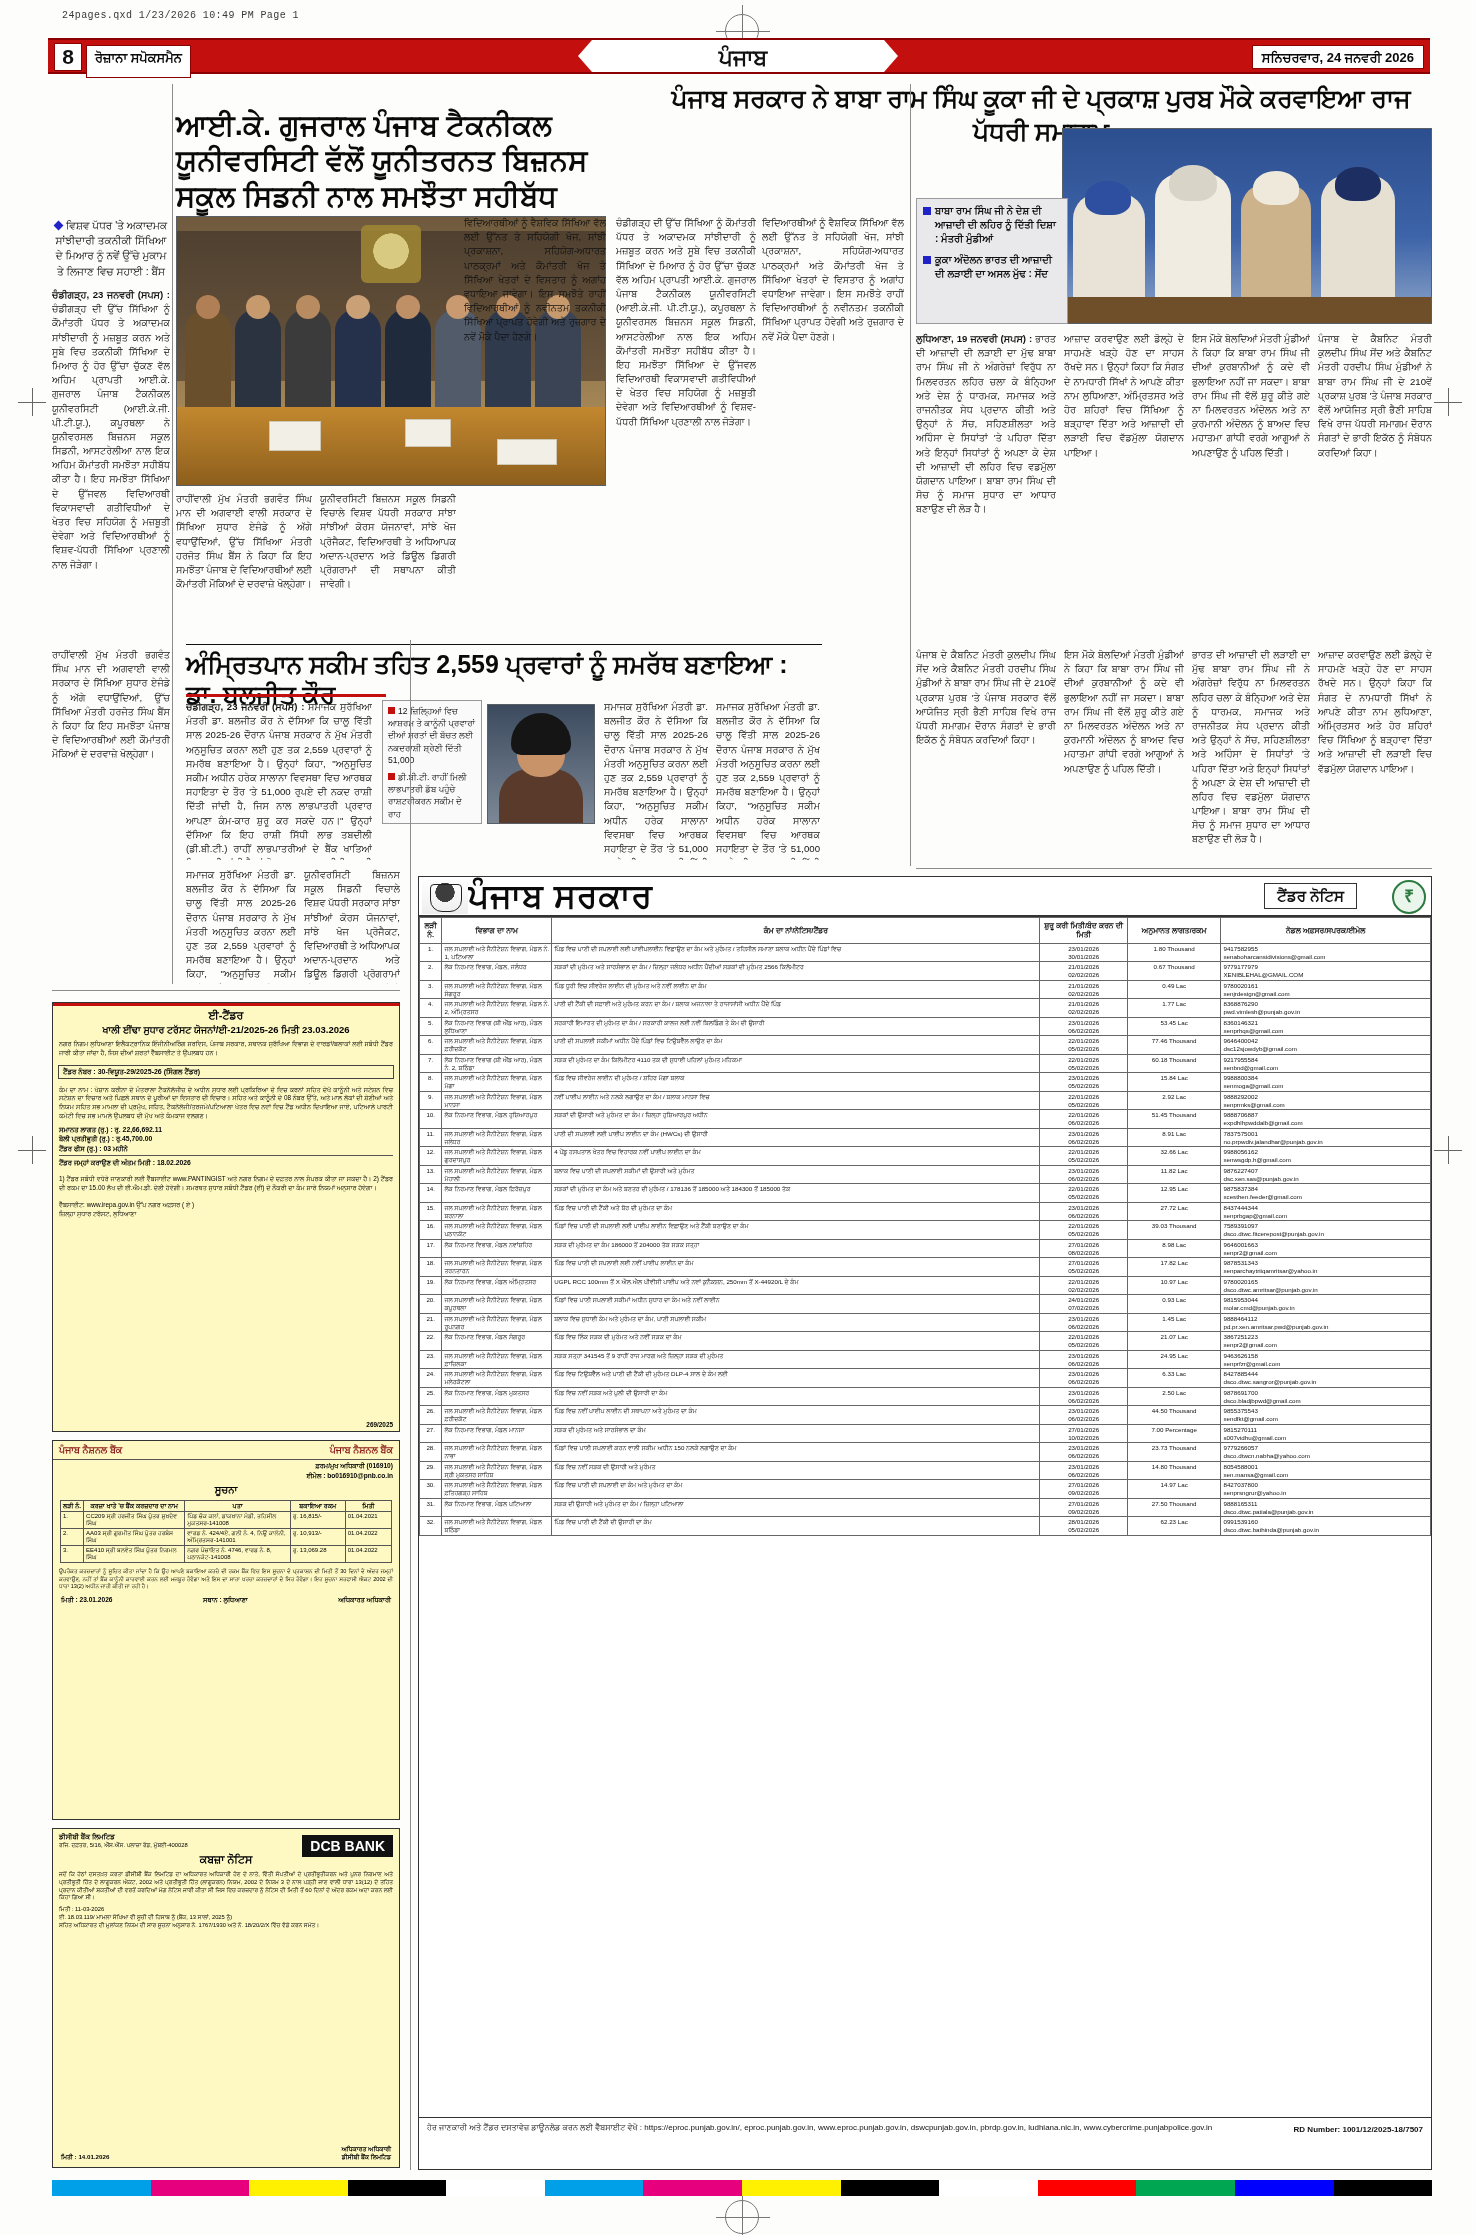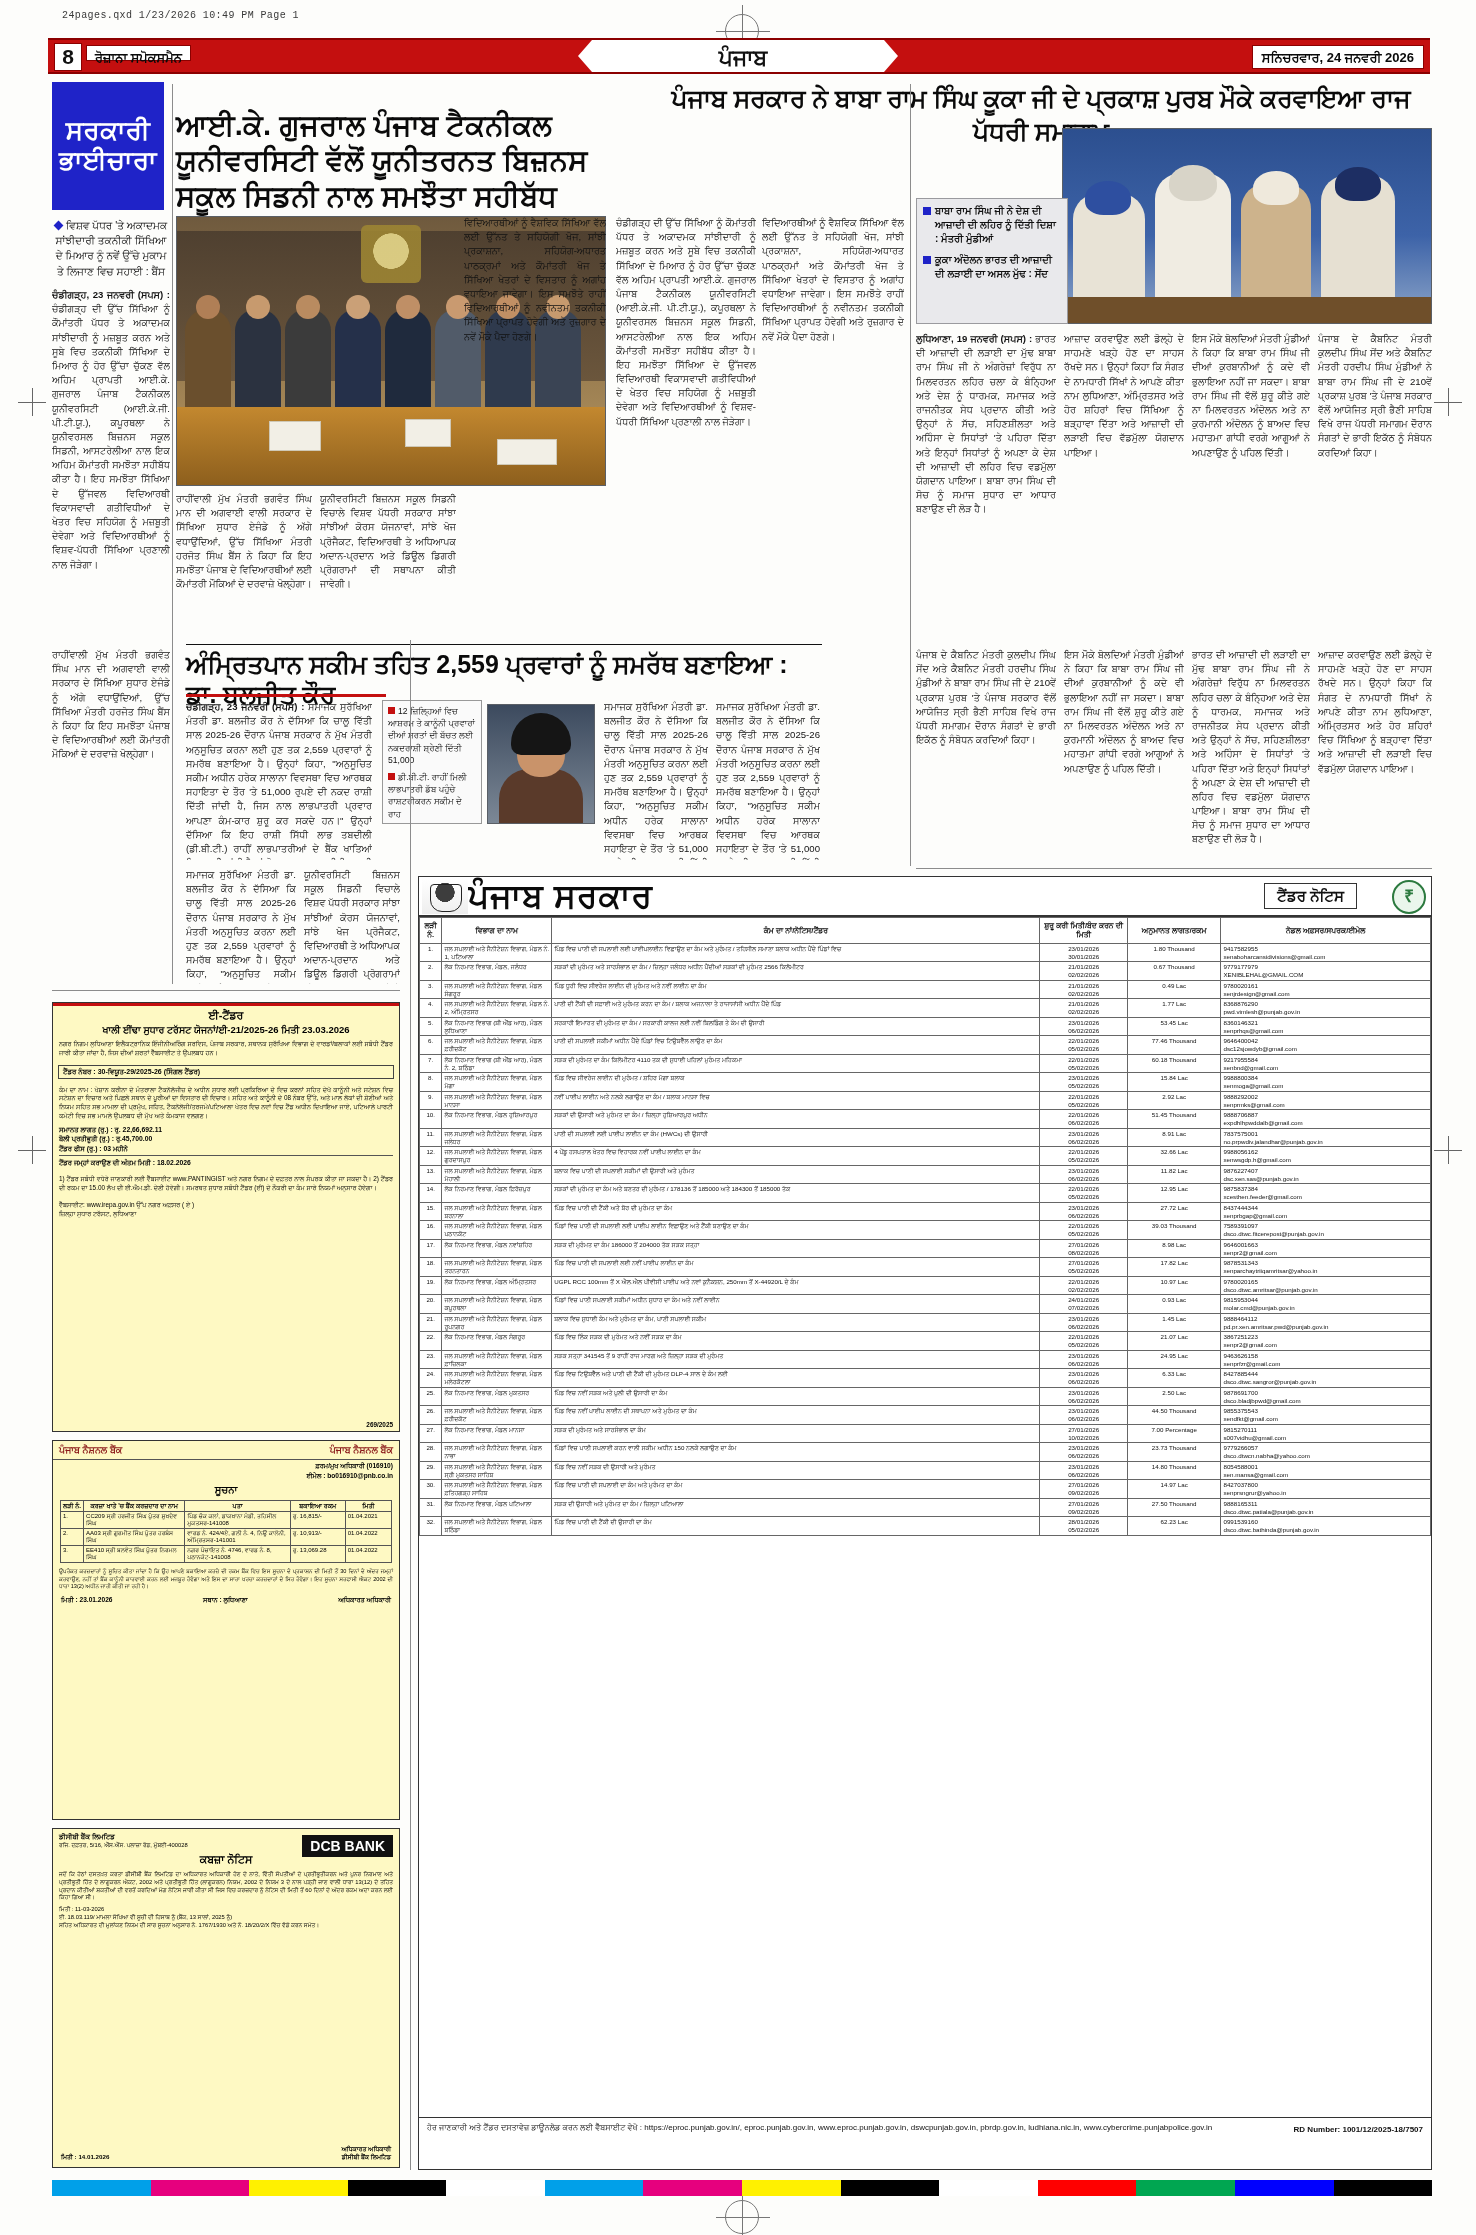--- a/index.html
+++ b/index.html
@@ -45,21 +45,21 @@
     background:#ffffff;
     left:530px;
     clip-path: polygon(14px 0, 306px 0, 320px 50%, 306px 100%, 14px 100%, 0 50%);
   }
   .mast-page-badge{
     position:absolute; left:6px; top:3px; width:28px; height:28px;
     background:#ffffff; border:1px solid #8b0000;
     color:#111; font-weight:bold; font-size:21px; line-height:26px; text-align:center;
   }
   .mast-brand{
-    position:absolute; left:38px; top:5px; height:16px;
+    position:absolute; left:38px; top:5px; height:33px;
     background:#fff; border:1px solid #8b0000; padding:1px 8px;
     color:#0a0a0a; font-size:13px; font-weight:bold; line-height:21px;
     white-space:nowrap;
   }
   .mast-center{
     position:absolute; left:600px; top:4px; width:190px; text-align:center;
     color:#111; font-size:22px; font-weight:bold; line-height:28px;
   }
   .mast-date{
     position:absolute; right:6px; top:5px; height:24px;
@@ -282,24 +282,20 @@
   <div class="slug">24pages.qxd   1/23/2026   10:49 PM   Page 1</div>
 
   <div class="masthead">
     <div class="mast-notch"></div>
     <div class="mast-page-badge">8</div>
     <div class="mast-brand">ਰੋਜ਼ਾਨਾ ਸਪੋਕਸਮੈਨ</div>
     <div class="mast-center">ਪੰਜਾਬ</div>
     <div class="mast-date">ਸਨਿਚਰਵਾਰ, 24 ਜਨਵਰੀ 2026</div>
   </div>
 
-  <div class="flag">
-    <span>ਸਰਕਾਰੀ</span>
-    <span>ਭਾਈਚਾਰਾ</span>
-  </div>
 
   <div class="lead-head">ਆਈ.ਕੇ. ਗੁਜਰਾਲ ਪੰਜਾਬ ਟੈਕਨੀਕਲ ਯੂਨੀਵਰਸਿਟੀ ਵੱਲੋਂ ਯੂਨੀਤਰਨਤ ਬਿਜ਼ਨਸ ਸਕੂਲ ਸਿਡਨੀ ਨਾਲ ਸਮਝੌਤਾ ਸਹੀਬੱਧ</div>
 
   <div class="lead2-head">ਪੰਜਾਬ ਸਰਕਾਰ ਨੇ ਬਾਬਾ ਰਾਮ ਸਿੰਘ ਕੂਕਾ ਜੀ ਦੇ ਪ੍ਰਕਾਸ਼ ਪੁਰਬ ਮੌਕੇ ਕਰਵਾਇਆ ਰਾਜ ਪੱਧਰੀ ਸਮਾਗਮ</div>
 
   <div class="bullet-note">
     <span class="sq"></span><span>ਵਿਸ਼ਵ ਪੱਧਰ 'ਤੇ ਅਕਾਦਮਕ ਸਾਂਝੀਦਾਰੀ ਤਕਨੀਕੀ ਸਿੱਖਿਆ ਦੇ ਮਿਆਰ ਨੂੰ ਨਵੇਂ ਉੱਚੇ ਮੁਕਾਮ ਤੇ ਲਿਜਾਣ ਵਿਚ ਸਹਾਈ : ਬੈਂਸ</span>
   </div>
 
   <div class="photo ph1">

